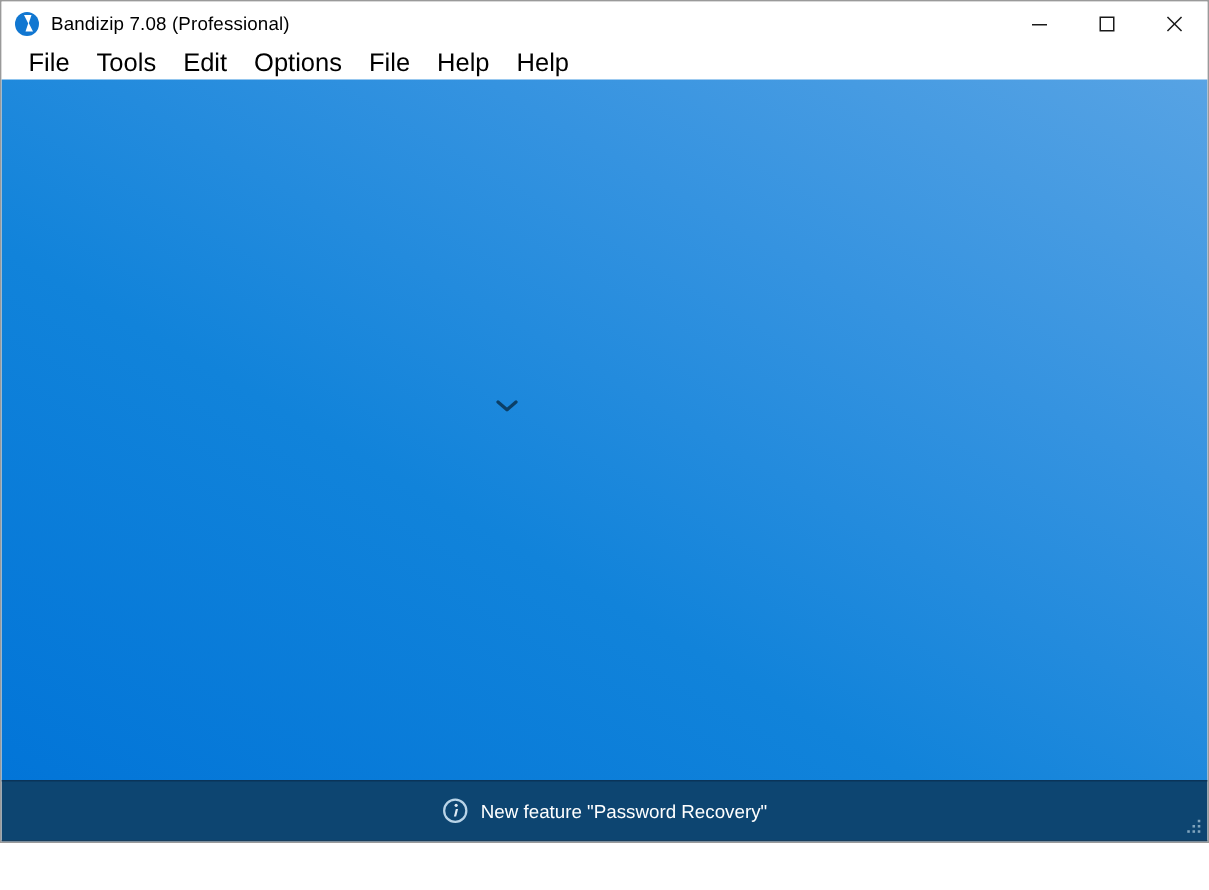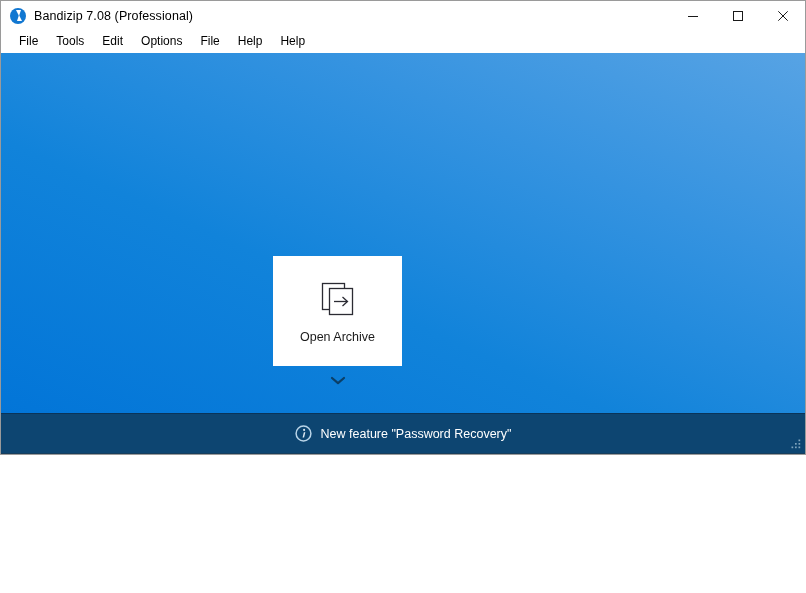--- a/index.html
+++ b/index.html
@@ -11,21 +11,21 @@
     width: 806px;
     height: 593px;
     overflow: hidden;
     font-family: "Liberation Sans", sans-serif;
     -webkit-font-smoothing: antialiased;
   }
 
   .window {
     position: relative;
     width: 806px;
-    height: 455px;
+    height: 562px;
     box-sizing: border-box;
     border: 1px solid #9a9a9a;
     background: #ffffff;
     display: flex;
     flex-direction: column;
     overflow: hidden;
   }
 
   
   .titlebar {
@@ -95,21 +95,21 @@
   .menubar {
     height: 23px;
     flex: 0 0 23px;
     display: flex;
     align-items: center;
     background: #ffffff;
     padding-left: 9px;
     box-sizing: border-box;
   }
   .menu-item {
-    font-size: 12px;
+    font-size: 17px;
     color: #000000;
     padding: 0 9px;
     line-height: 23px;
     white-space: nowrap;
   }
 
   
   .canvas {
     position: relative;
     flex: 1 1 auto;
@@ -234,31 +234,20 @@
     <div class="menu-item">File</div>
     <div class="menu-item">Help</div>
     <div class="menu-item">Help</div>
   </div>
 
   <div class="canvas">
 
     <div class="cards-wrap">
       <div class="cards">
 
-        <div class="card card-open">
-          <div class="card-icon">
-            <svg width="40" height="40" viewBox="0 0 40 40">
-              <rect x="4.5" y="4.5" width="22" height="26" fill="#ffffff" stroke="#2b2b33" stroke-width="1.3"></rect>
-              <rect x="11.5" y="9.5" width="23" height="26" fill="#ffffff" stroke="#2b2b33" stroke-width="1.3"></rect>
-              <line x1="16" y1="22.5" x2="29" y2="22.5" stroke="#2b2b33" stroke-width="1.3"></line>
-              <polyline points="24.5,18 29.5,22.5 24.5,27" fill="none" stroke="#2b2b33" stroke-width="1.3"></polyline>
-            </svg>
-          </div>
-          <div class="card-label">Open Archive</div>
-        </div>
 
 
       </div>
 
       <div class="chevron-row">
         <button style="background:none;border:none;padding:0;display:flex;">
           <svg width="18" height="11" viewBox="0 0 18 11">
             <polyline points="3,3 9,8.2 15,3" fill="none" stroke="#0b3f67" stroke-width="2.2" stroke-linecap="round" stroke-linejoin="round"></polyline>
           </svg>
         </button>

